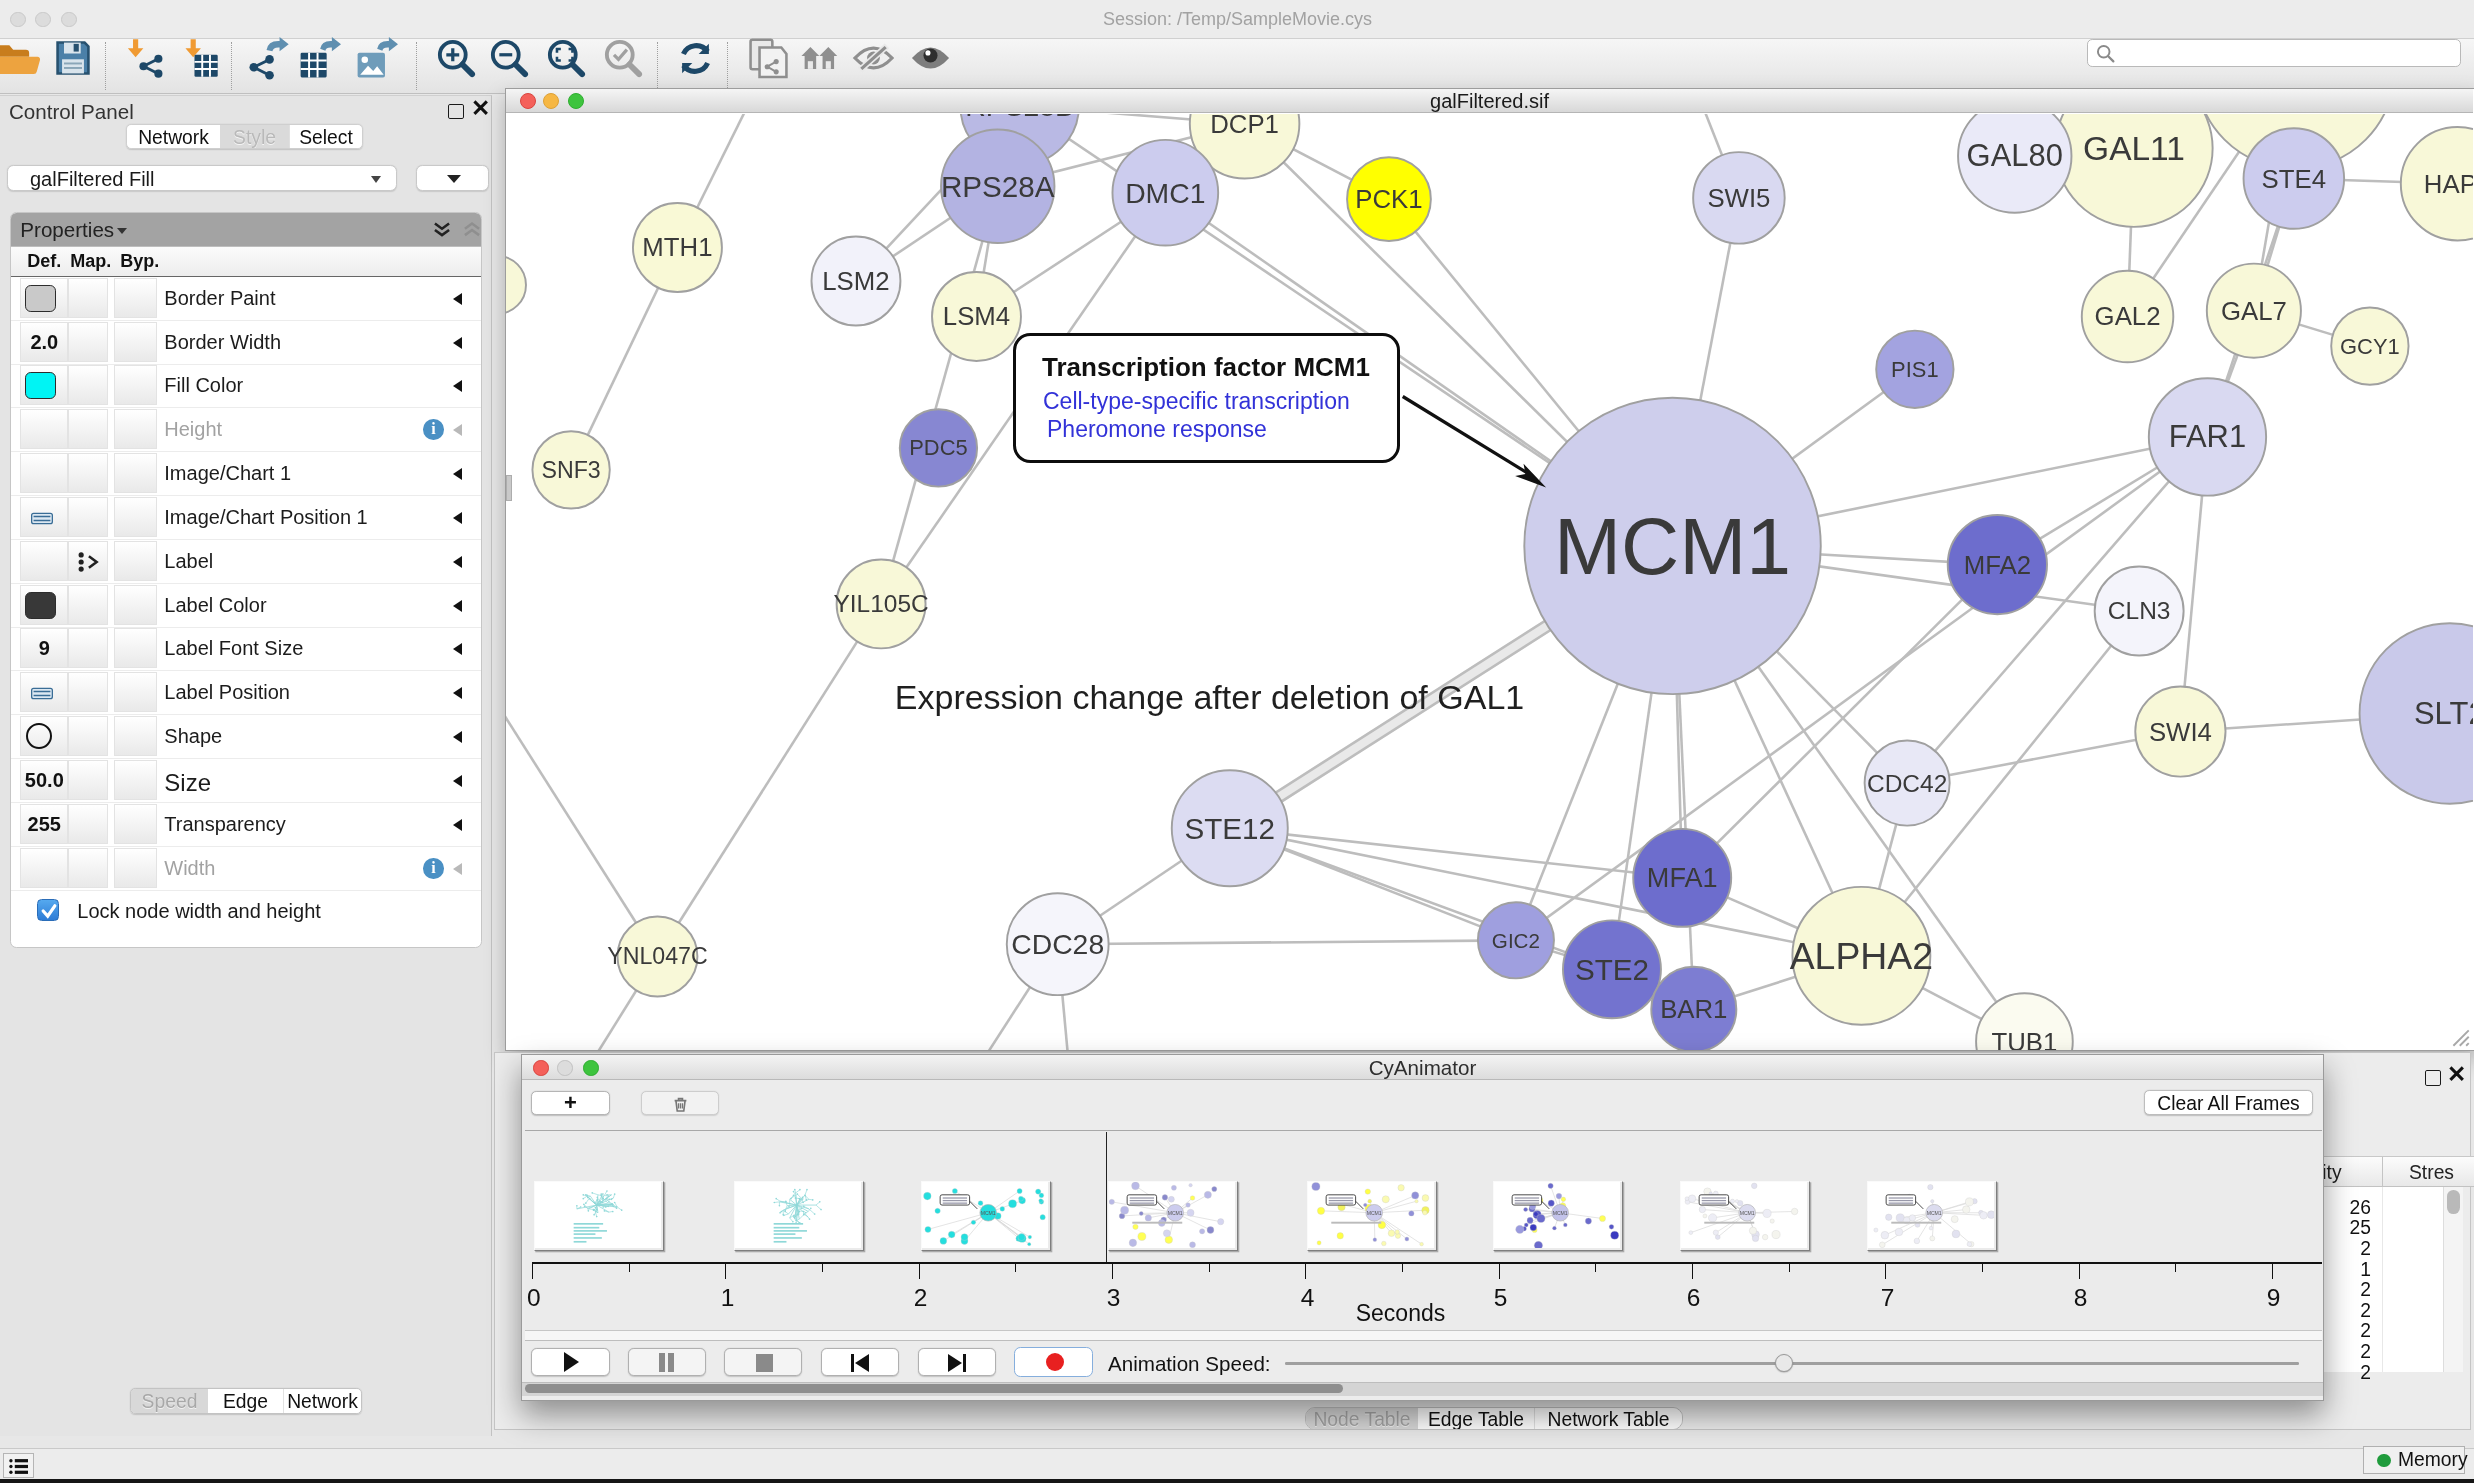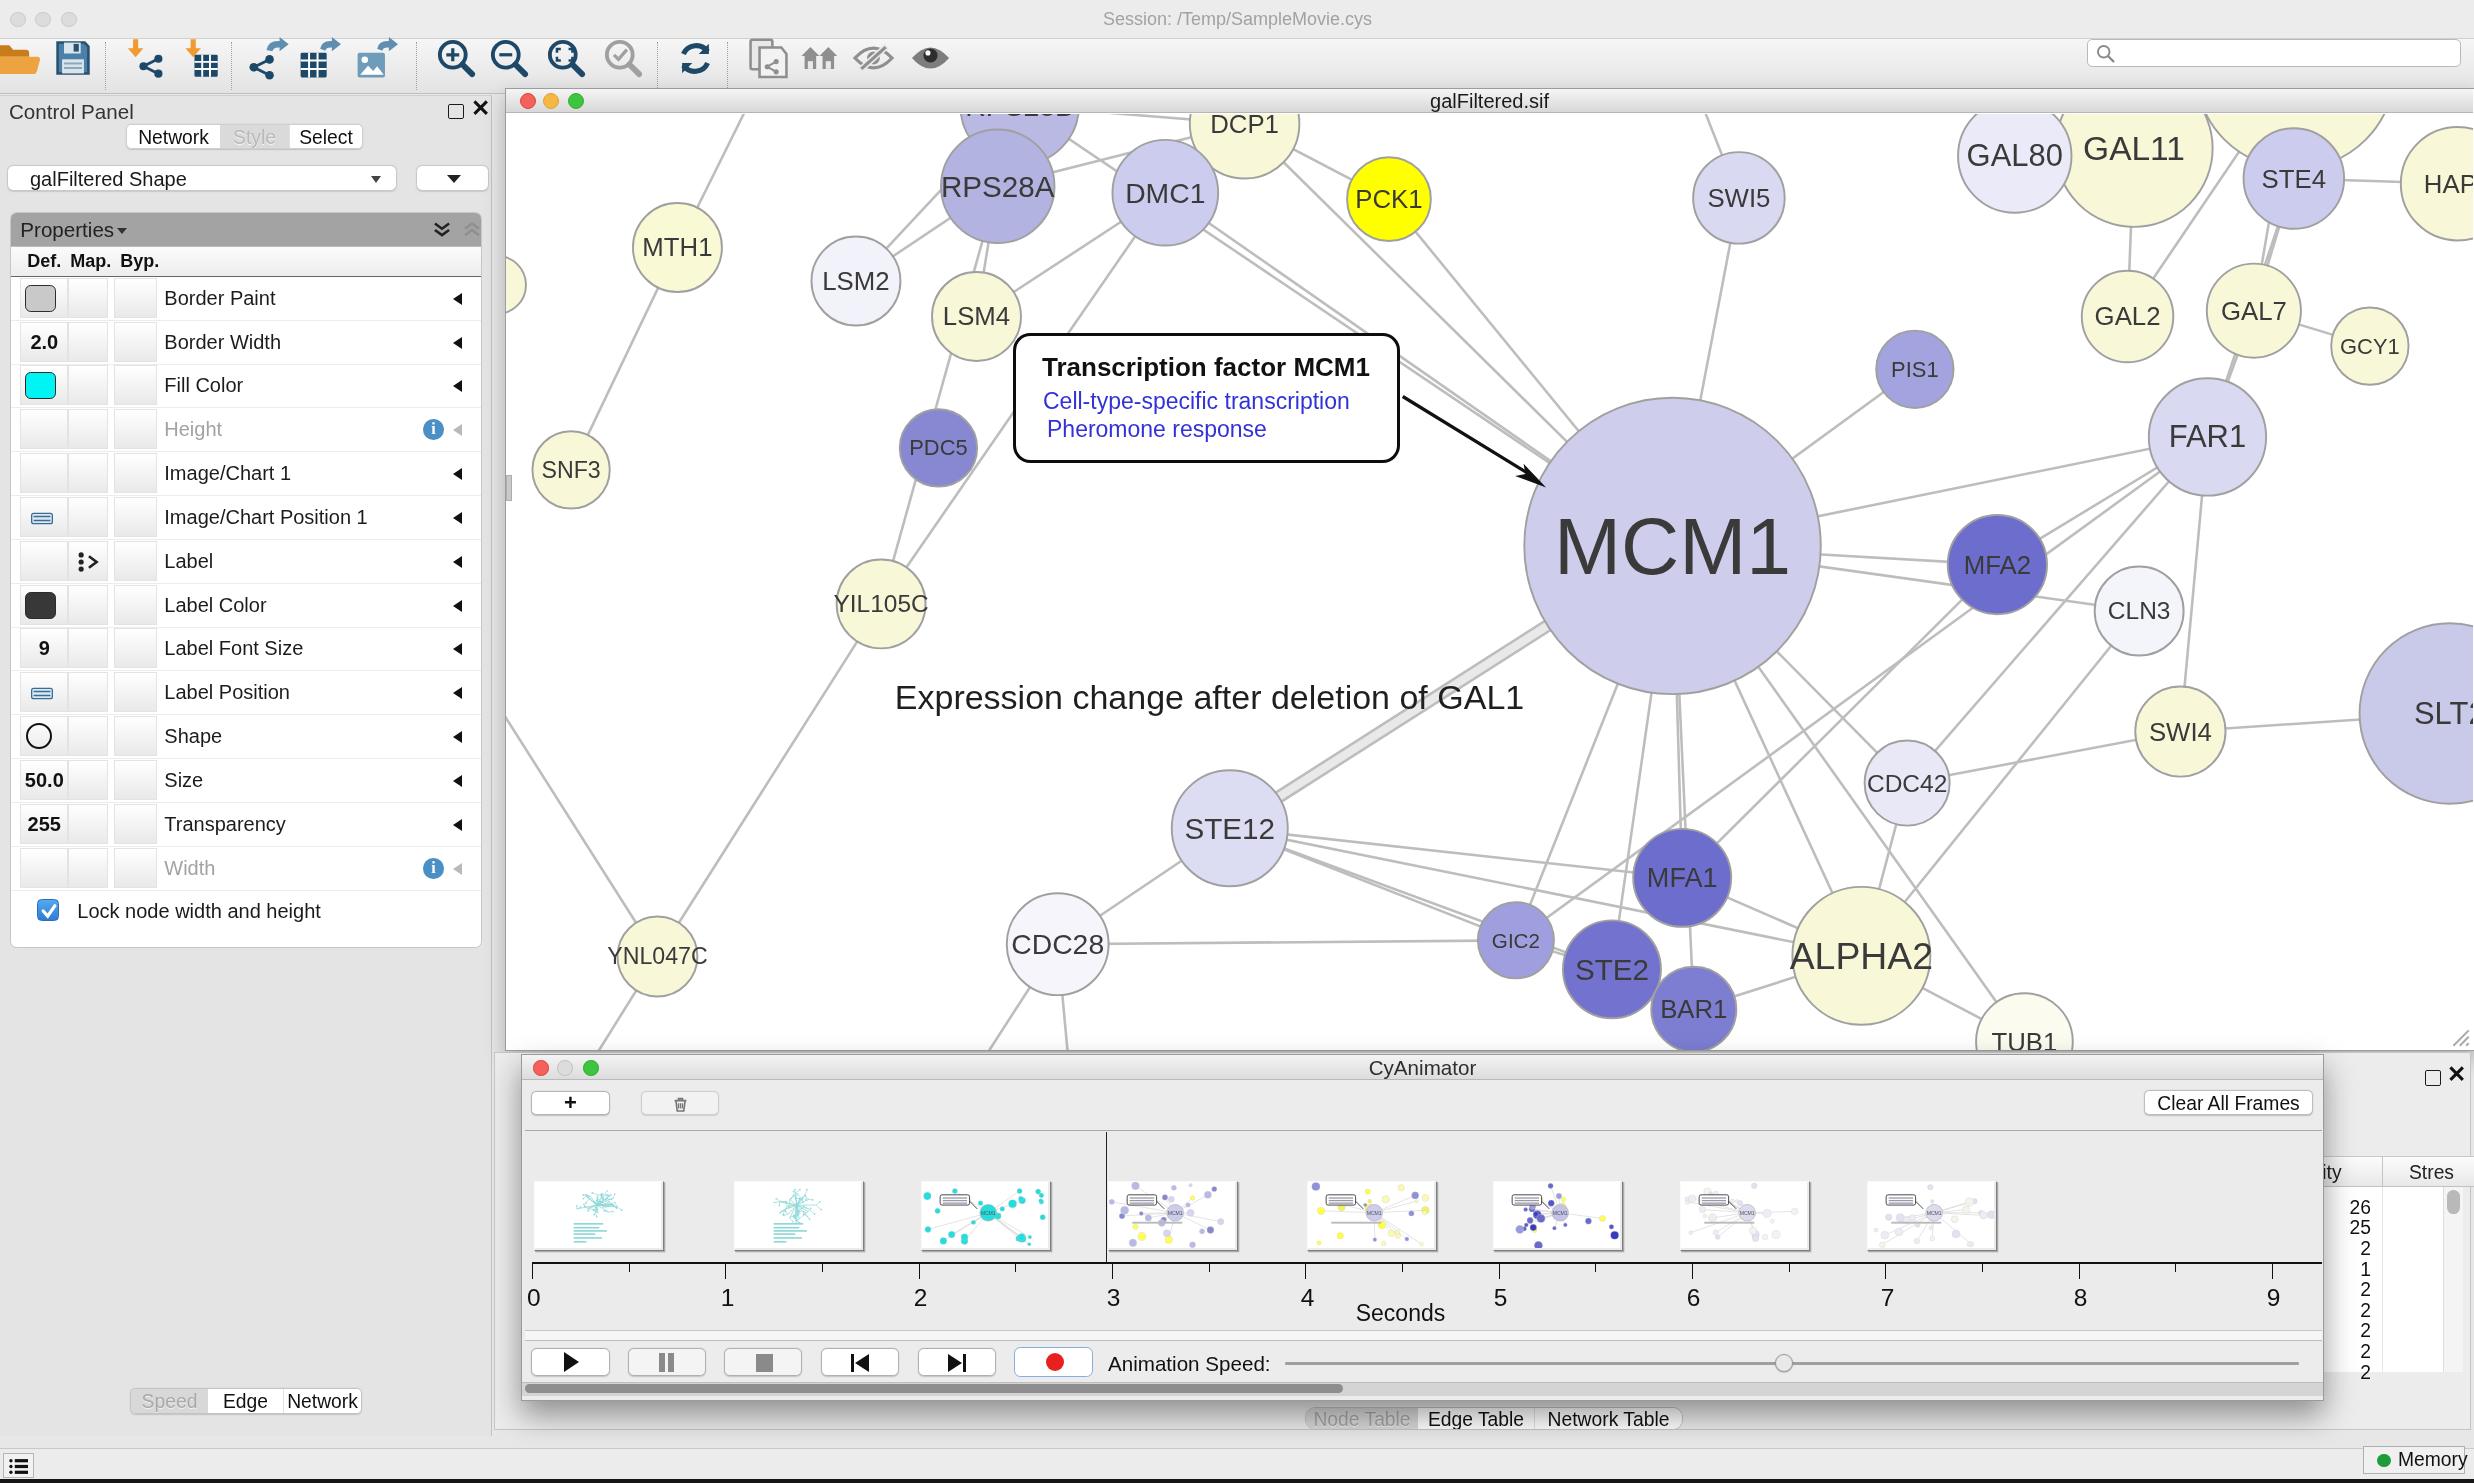--- a/index.html
+++ b/index.html
@@ -135,21 +135,21 @@
 <div class="abs" style="left:0;top:95px;width:492px;height:1341px;background:#e4e4e4;border-right:1.3px solid #c2c2c2;border-top:0.6px solid #cfcfcf;">
     <div class="abs" style="left:9px;top:3.9px;font-size:20.6px;color:#333;">Control Panel</div>
     <div class="abs" style="left:448px;top:7.7px;width:15.5px;height:15.5px;border:1.9px solid #1a1a1a;border-radius:1.9px;"></div>
     <div class="abs" style="left:471px;top:-0.6px;font-size:23px;font-weight:bold;color:#111;">✕</div>
     <div class="abs" style="left:126px;top:28px;height:25px;border-radius:5.2px;overflow:hidden;border:0.6px solid #cfcfcf;box-shadow:0 0.6px 1.3px rgba(0,0,0,0.15);">
       <div style="float:left;width:93px;height:25px;background:#fff;color:#111;font-size:19.3px;text-align:center;line-height:25px;">Network</div>
       <div style="float:left;width:69px;height:25px;background:#dadada;color:#b9b9b9;font-size:19.3px;text-align:center;line-height:25px;text-shadow:0 0.6px 0 #f5f5f5;">Style</div>
       <div style="float:left;width:73px;height:25px;background:#fff;color:#111;font-size:19.3px;text-align:center;line-height:25px;border-left:0.6px solid #e0e0e0;">Select</div>
     </div>
     <div class="abs" style="left:7px;top:69px;width:390px;height:26px;background:#fff;border:0.6px solid #c9c9c9;border-radius:6.4px;box-shadow:0 0.6px 1.3px rgba(0,0,0,0.12);">
-      <div class="abs" style="left:22px;top:1.9px;font-size:20px;color:#1a1a1a;">galFiltered Shape</div>
+      <div class="abs" style="left:22px;top:1.9px;font-size:20px;color:#1a1a1a;">galFiltered Fill</div>
       <div class="abs" style="left:363px;top:10.3px;width:0;height:0;border-left:5.8px solid transparent;border-right:5.8px solid transparent;border-top:7px solid #444;"></div>
     </div>
     <div class="abs" style="left:416px;top:69px;width:73px;height:26px;background:#fff;border:0.6px solid #c9c9c9;border-radius:6.4px;box-shadow:0 0.6px 1.3px rgba(0,0,0,0.12);">
       <div class="abs" style="left:30px;top:9px;width:0;height:0;border-left:7px solid transparent;border-right:7px solid transparent;border-top:8.4px solid #222;"></div>
     </div>
     <div class="abs" style="left:10.3px;top:116px;width:472px;height:736px;border:0.6px solid #c6c6c6;border-radius:6.4px;background:#fff;overflow:hidden;">
       <div class="abs" style="left:0;top:0;width:472px;height:34px;background:#a3a3a3;border-bottom:0.6px solid #bdbdbd;">
         <div class="abs" style="left:9px;top:5.2px;font-size:20.6px;color:#222;">Properties</div>
         <div class="abs" style="left:106px;top:15px;width:0;height:0;border-left:5.2px solid transparent;border-right:5.2px solid transparent;border-top:6.4px solid #333;"></div>
         <svg class="abs" style="left:420px;top:7.7px" width="22" height="19.3" viewBox="0 0 34 30">
@@ -262,21 +262,21 @@
         <div class="abs" style="left:103px;top:1.3px;width:43px;height:40px;background:linear-gradient(#ffffff,#e9e9e9);border:0.6px solid #e3e3e3;"></div>
         <div class="abs" style="left:15px;top:8.4px;width:26px;height:26px;border:2.6px solid #111;border-radius:50%;"></div>
         <div class="abs" style="left:153px;top:9.7px;font-size:20px;color:#1c1c1c;">Shape</div>
         <div class="abs" style="left:442px;top:16px;width:0;height:0;border-top:6.4px solid transparent;border-bottom:6.4px solid transparent;border-right:9.7px solid #111;"></div>
       </div>
       <div class="abs" style="left:0;top:546px;width:472px;height:44px;border-bottom:0.6px solid #ececec;">
         <div class="abs" style="left:9px;top:1.3px;width:48px;height:40px;background:linear-gradient(#ffffff,#e9e9e9);border:0.6px solid #e3e3e3;"></div>
         <div class="abs" style="left:57px;top:1.3px;width:40px;height:40px;background:linear-gradient(#ffffff,#e9e9e9);border:0.6px solid #e3e3e3;"></div>
         <div class="abs" style="left:103px;top:1.3px;width:43px;height:40px;background:linear-gradient(#ffffff,#e9e9e9);border:0.6px solid #e3e3e3;"></div>
         <div class="abs" style="left:9px;top:9.7px;width:48px;text-align:center;font-size:20px;font-weight:bold;color:#111;">50.0</div>
-        <div class="abs" style="left:153px;top:9.7px;font-size:20px;color:#1c1c1c;">Size</div>
+        <div class="abs" style="left:153px;top:9.7px;font-size:24px;color:#1c1c1c;">Size</div>
         <div class="abs" style="left:442px;top:16px;width:0;height:0;border-top:6.4px solid transparent;border-bottom:6.4px solid transparent;border-right:9.7px solid #111;"></div>
       </div>
       <div class="abs" style="left:0;top:590px;width:472px;height:44px;border-bottom:0.6px solid #ececec;">
         <div class="abs" style="left:9px;top:1.3px;width:48px;height:40px;background:linear-gradient(#ffffff,#e9e9e9);border:0.6px solid #e3e3e3;"></div>
         <div class="abs" style="left:57px;top:1.3px;width:40px;height:40px;background:linear-gradient(#ffffff,#e9e9e9);border:0.6px solid #e3e3e3;"></div>
         <div class="abs" style="left:103px;top:1.3px;width:43px;height:40px;background:linear-gradient(#ffffff,#e9e9e9);border:0.6px solid #e3e3e3;"></div>
         <div class="abs" style="left:9px;top:9.7px;width:48px;text-align:center;font-size:20px;font-weight:bold;color:#111;">255</div>
         <div class="abs" style="left:153px;top:9.7px;font-size:20px;color:#1c1c1c;">Transparency</div>
         <div class="abs" style="left:442px;top:16px;width:0;height:0;border-top:6.4px solid transparent;border-bottom:6.4px solid transparent;border-right:9.7px solid #111;"></div>
       </div>

